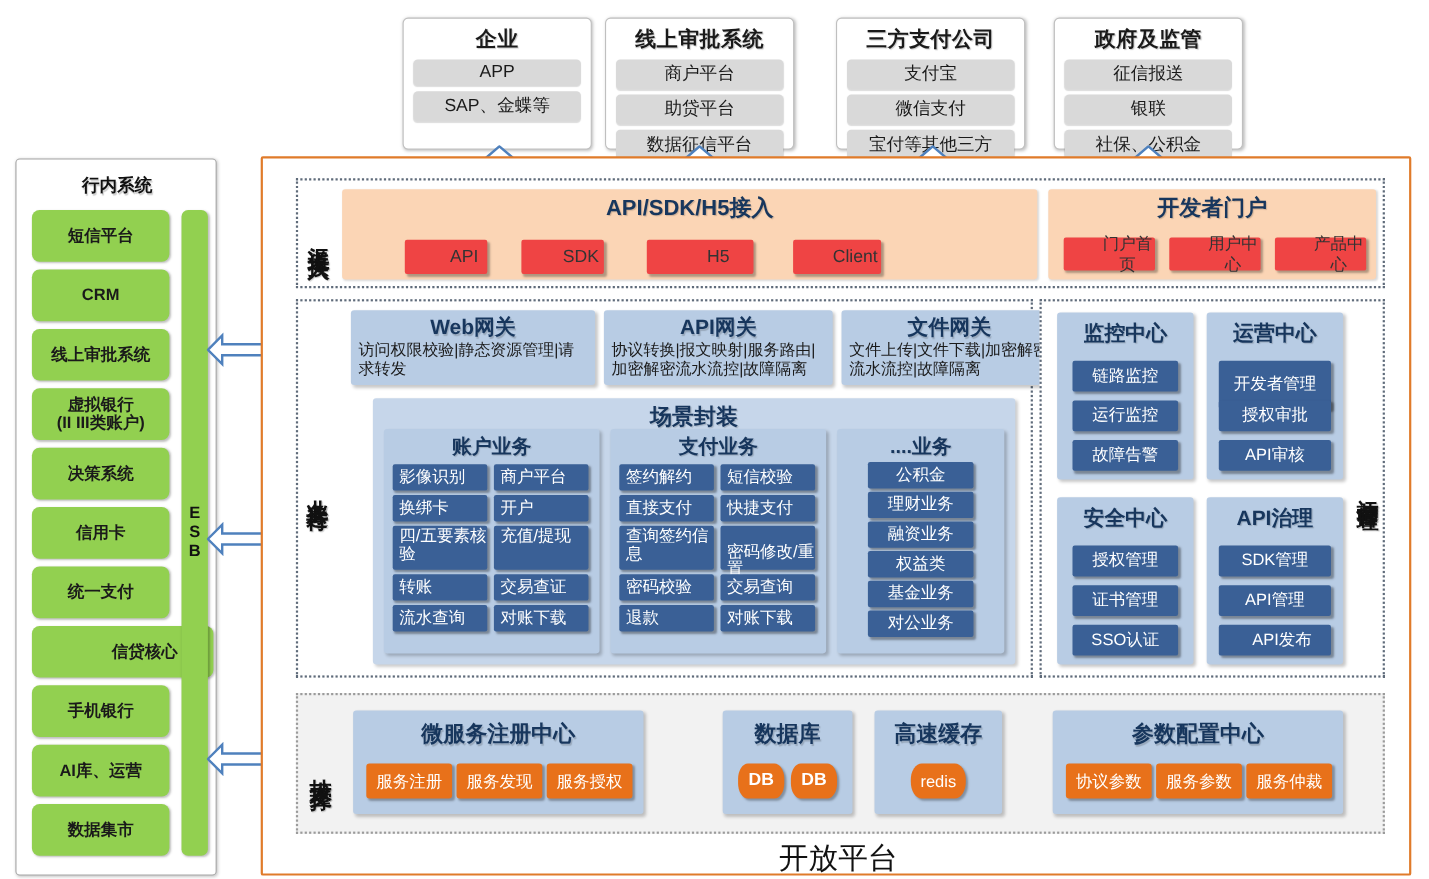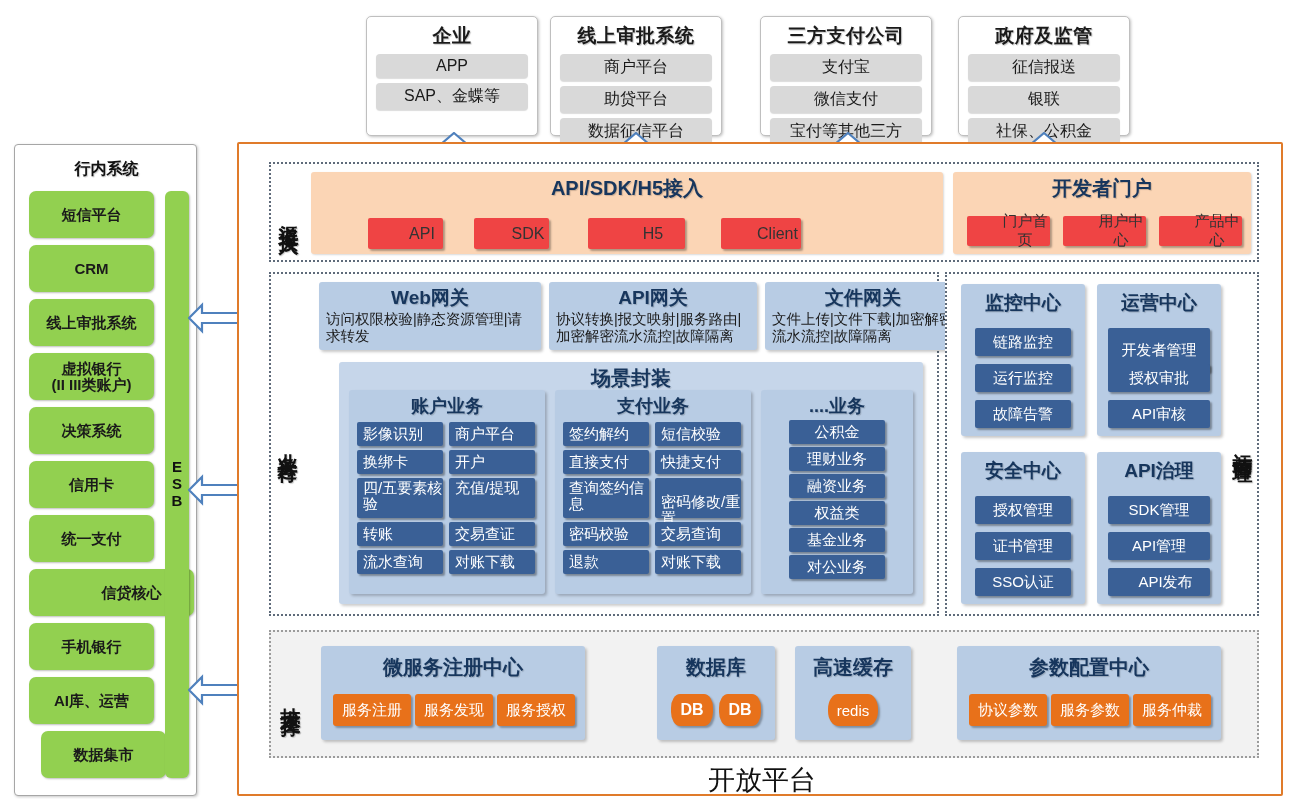--- a/index.html
+++ b/index.html
@@ -211,21 +211,21 @@
     </div>
   <div class="greenpill" style="top:424px;height:47px;padding-left:40px;">
       <span>信贷核心</span>
     </div>
   <div class="greenpill" style="top:478px;height:47px;">
       <span>手机银行</span>
     </div>
   <div class="greenpill" style="top:532px;height:47px;">
       <span>AI库、运营</span>
     </div>
-  <div class="greenpill" style="top:586px;height:47px;margin-left:12px;">
+  <div class="greenpill" style="top:586px;height:47px;">
       <span>数据集市</span>
     </div>
 
   <div class="abs" id="esb" style="left:150px;top:46px;width:24px;height:587px;">
     <div id="esbtext">E S B</div>
   </div>
 </div>
 
 <div class="abs" style="left:188px;top:300px;width:72px;height:36px;">
   <svg width="72" height="36" viewBox="0 0 72 36">

